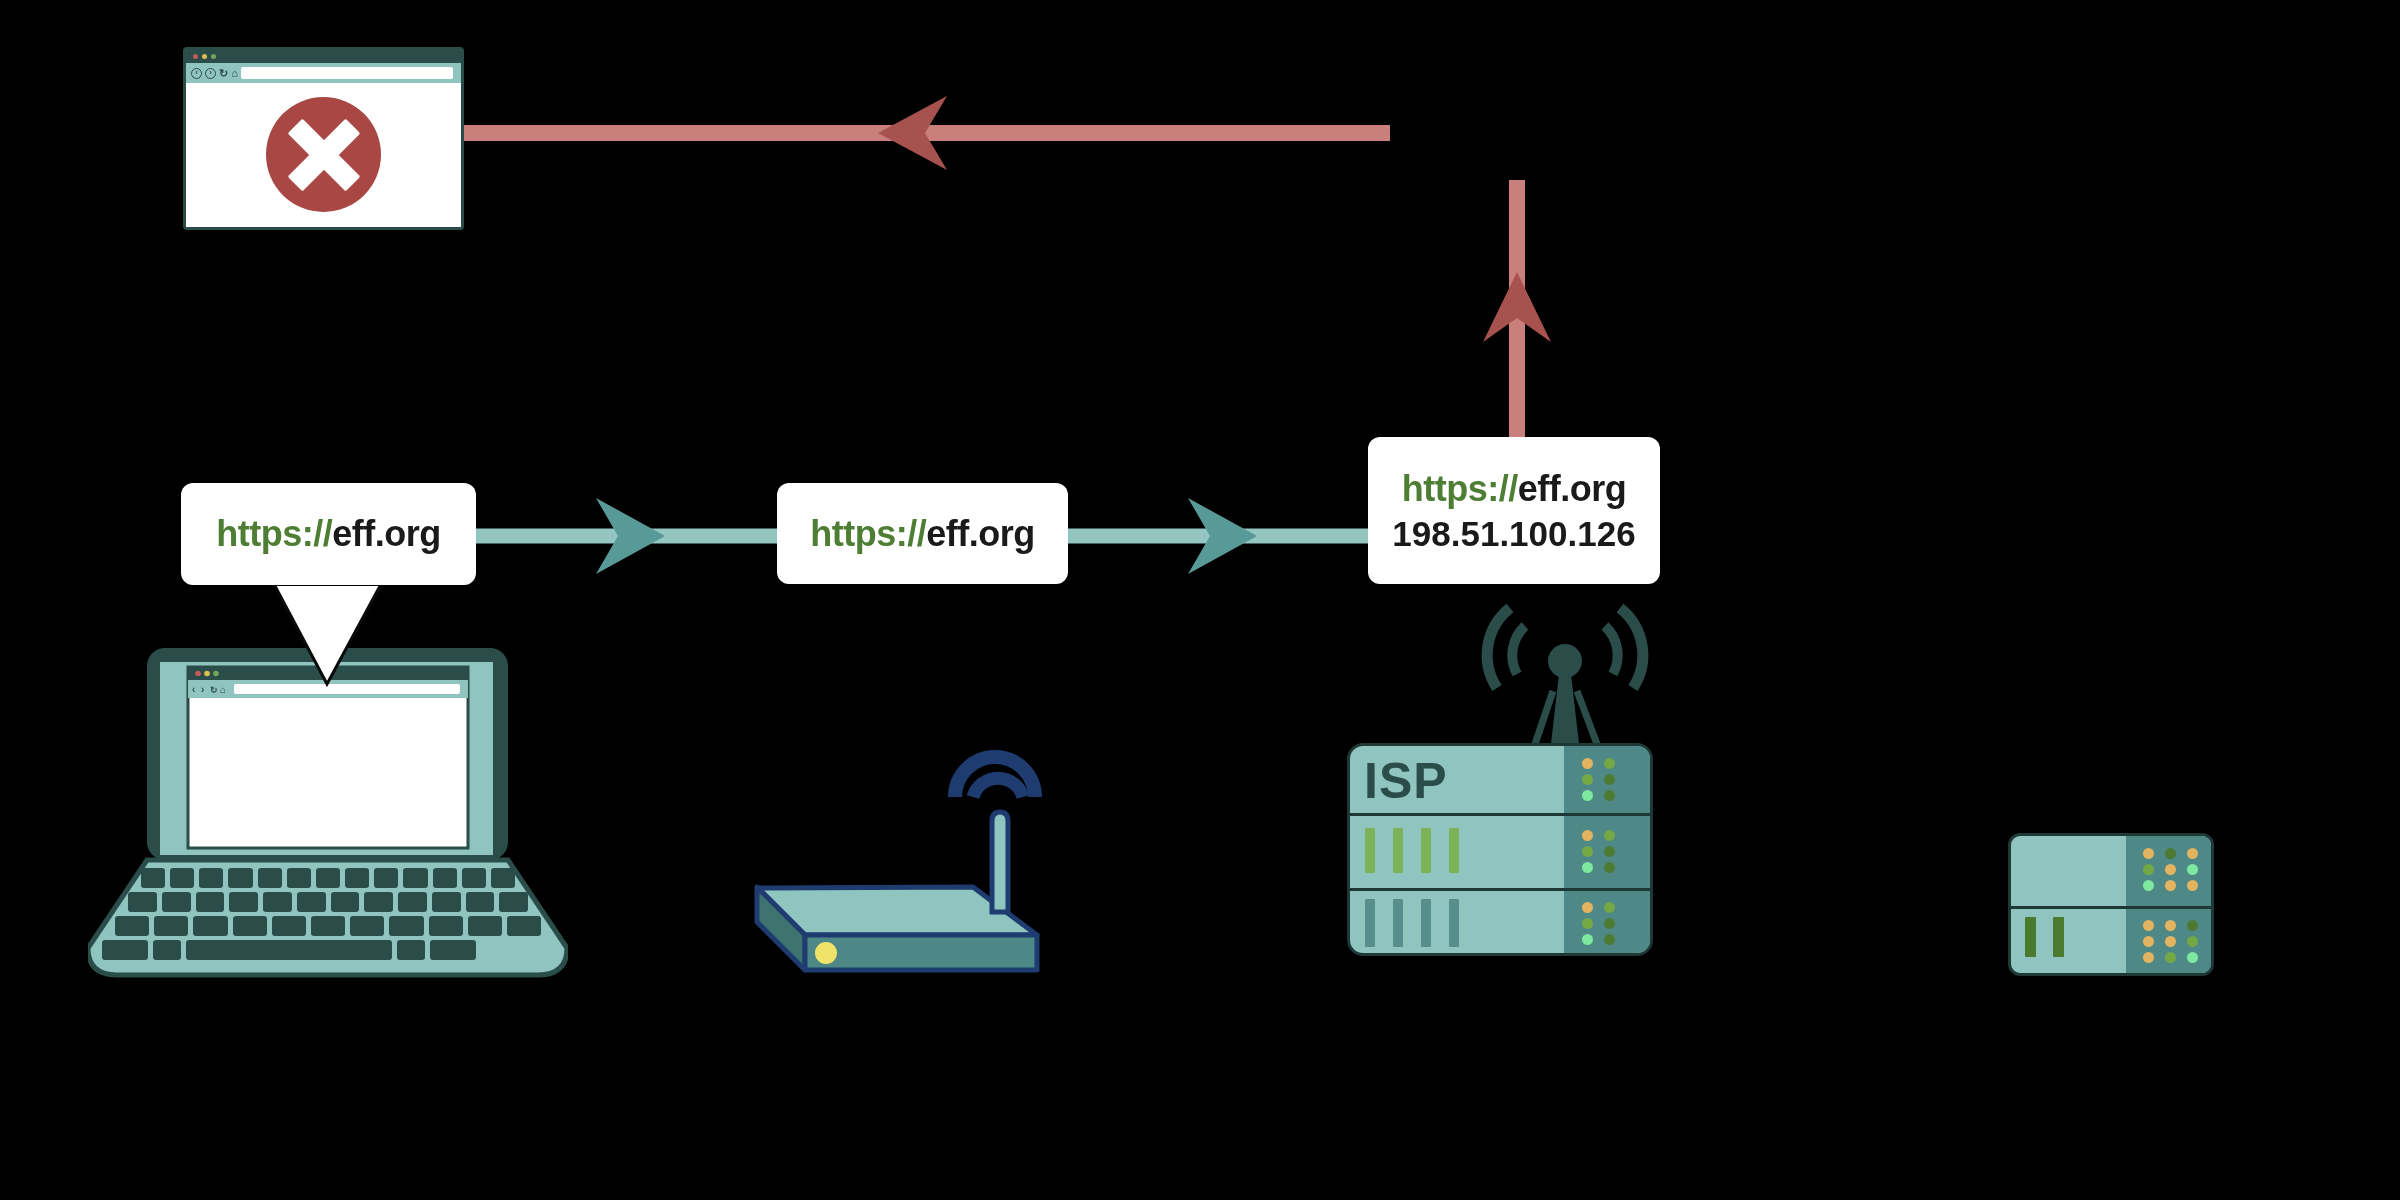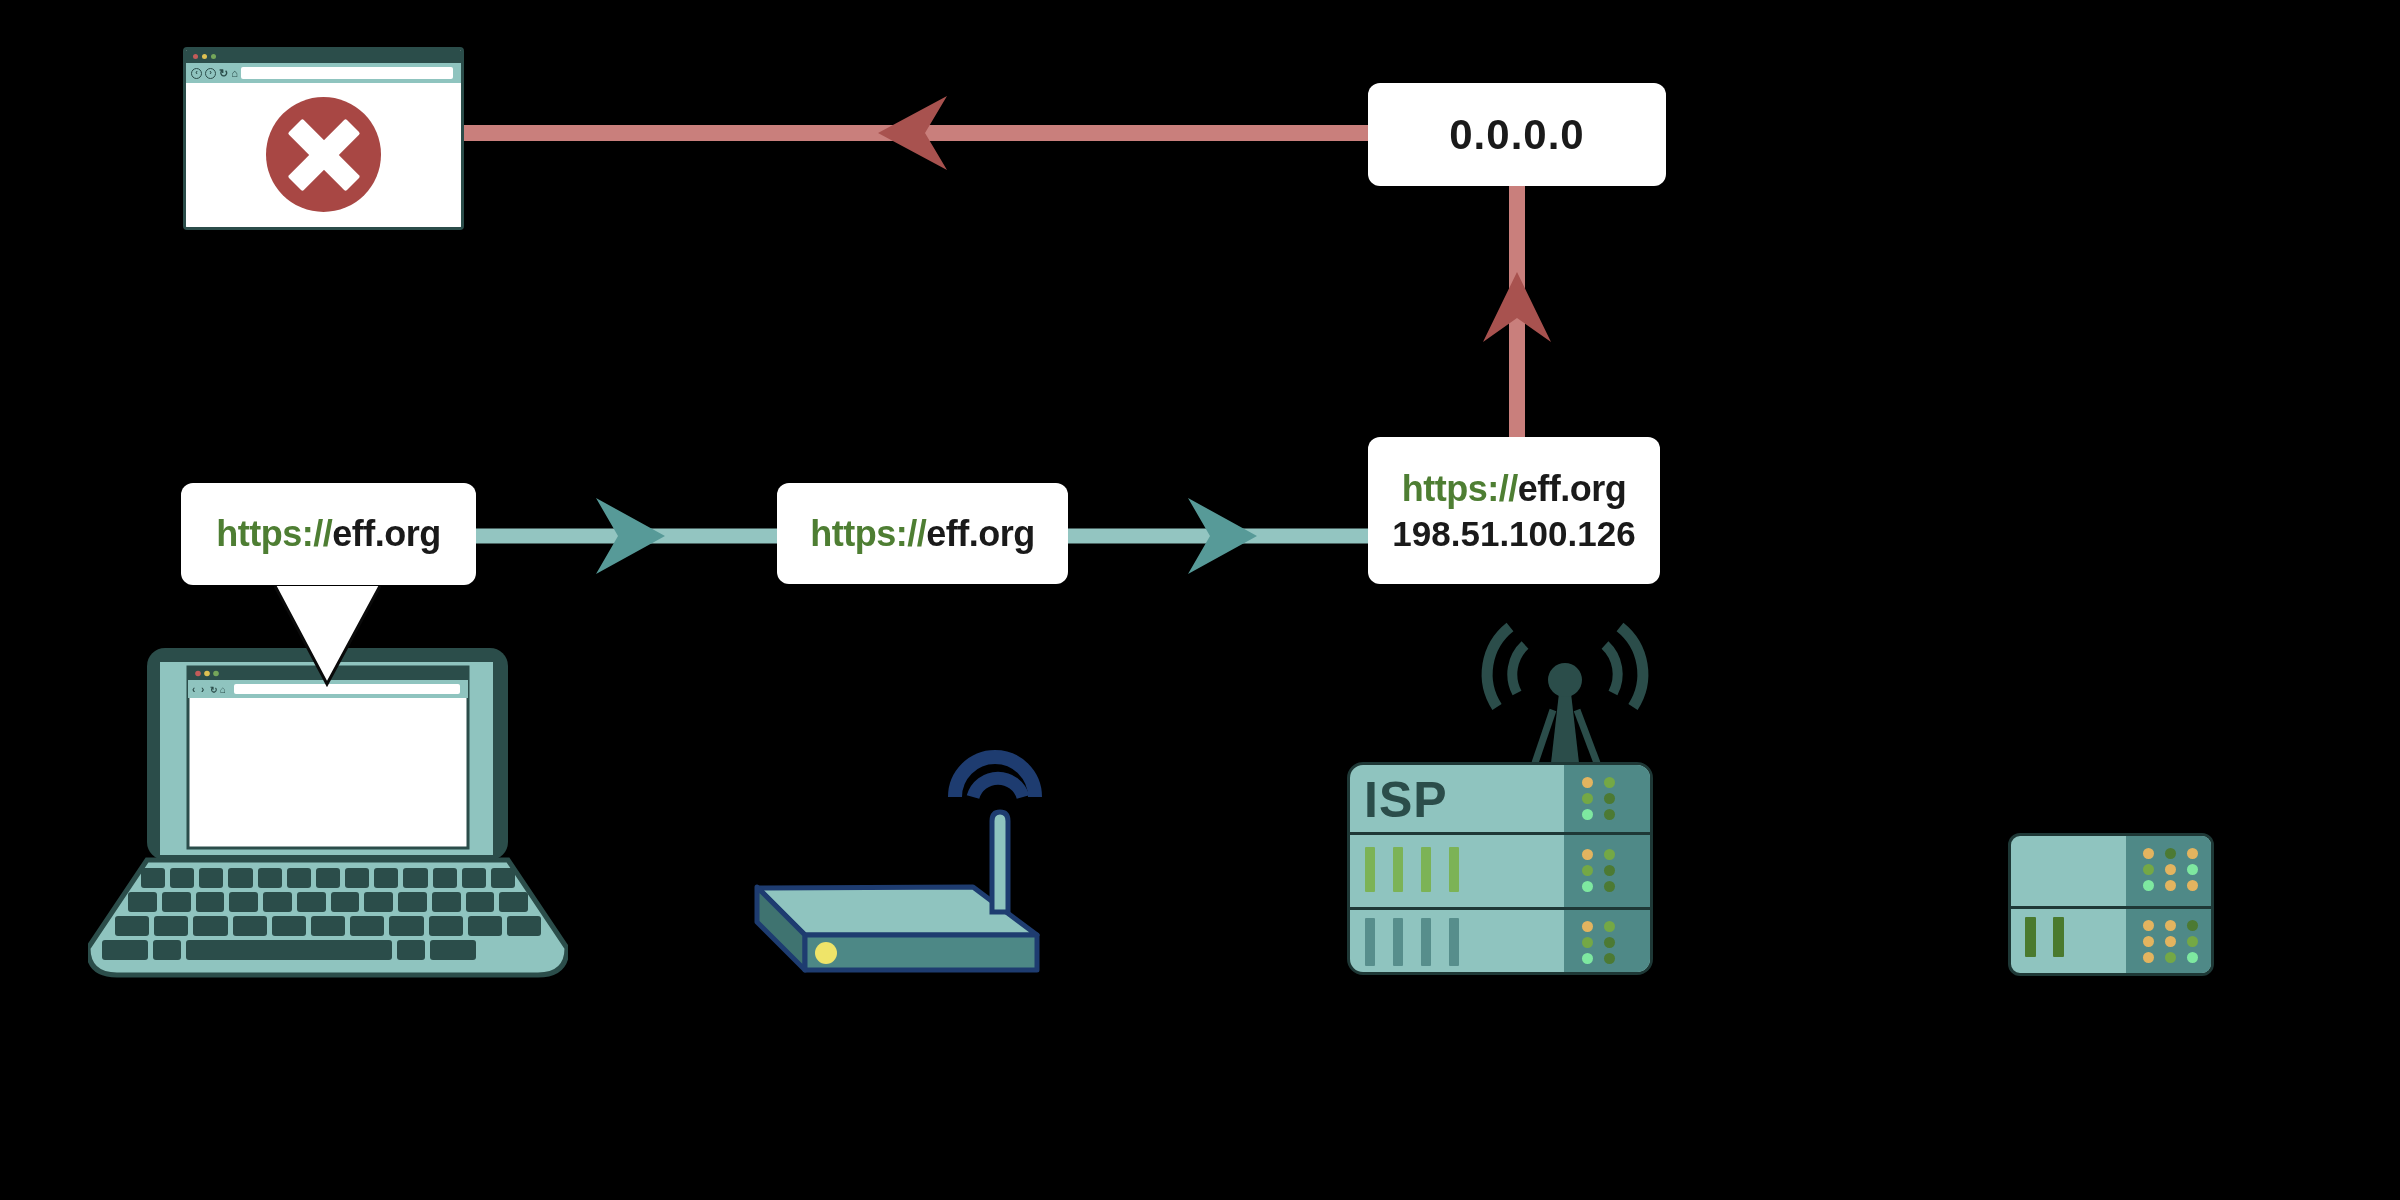--- a/index.html
+++ b/index.html
@@ -55,21 +55,21 @@
   
   #laptop{position:absolute;left:88px;top:640px;width:480px;height:340px;z-index:2;}
   #keyboard{position:absolute;left:0;top:0;width:480px;height:340px;}
   .krow{position:absolute;left:50%;transform:translateX(-50%);height:20px;display:flex;gap:5px;}
   .kkey{flex:1;background:var(--dark-teal);border-radius:3px;}
 
   
   #router{position:absolute;left:740px;top:740px;z-index:2;}
 
   
-  #isp{position:absolute;left:1345px;top:615px;width:310px;height:365px;z-index:2;}
+  #isp{position:absolute;left:1345px;top:596px;width:310px;height:365px;z-index:2;}
   #isp-antenna{position:absolute;left:0;top:0;}
   .rack{position:absolute;background:var(--light-teal);border:3px solid var(--outline);
     box-sizing:border-box;overflow:hidden;}
   #isp-rack{left:2px;top:147px;width:306px;height:213px;border-radius:16px;}
   .rack-strip{position:absolute;top:0;bottom:0;right:0;background:var(--server-dark);}
   #isp-rack .rack-strip{width:86px;}
   .divider{position:absolute;left:0;right:0;height:3px;background:var(--outline);}
   #isp-label{position:absolute;left:14px;top:6px;font-size:50px;font-weight:800;
     color:var(--dark-teal);letter-spacing:1px;}
   .bars{position:absolute;display:flex;gap:18px;}
@@ -293,23 +293,20 @@
       <div class="addressbar"></div>
     </div>
     <div class="errcontent">
       <div id="error-icon">
         <div class="xbar x1"></div>
           <div class="xbar x2"></div>
       </div>
     </div>
   </div>
 
-  <div id="blocked-ip-box" class="wbox">
-    <span class="ip">0.0.0.0</span>
-  </div>
 
   <div id="query-bubble" class="wbox">
     <span class="url"><span class="scheme">https://</span><span>eff.org</span></span>
   </div>
 
   <div id="query-box" class="wbox">
     <span class="url"><span class="scheme">https://</span><span>eff.org</span></span>
   </div>
 
   <div id="resolved-box" class="wbox">

